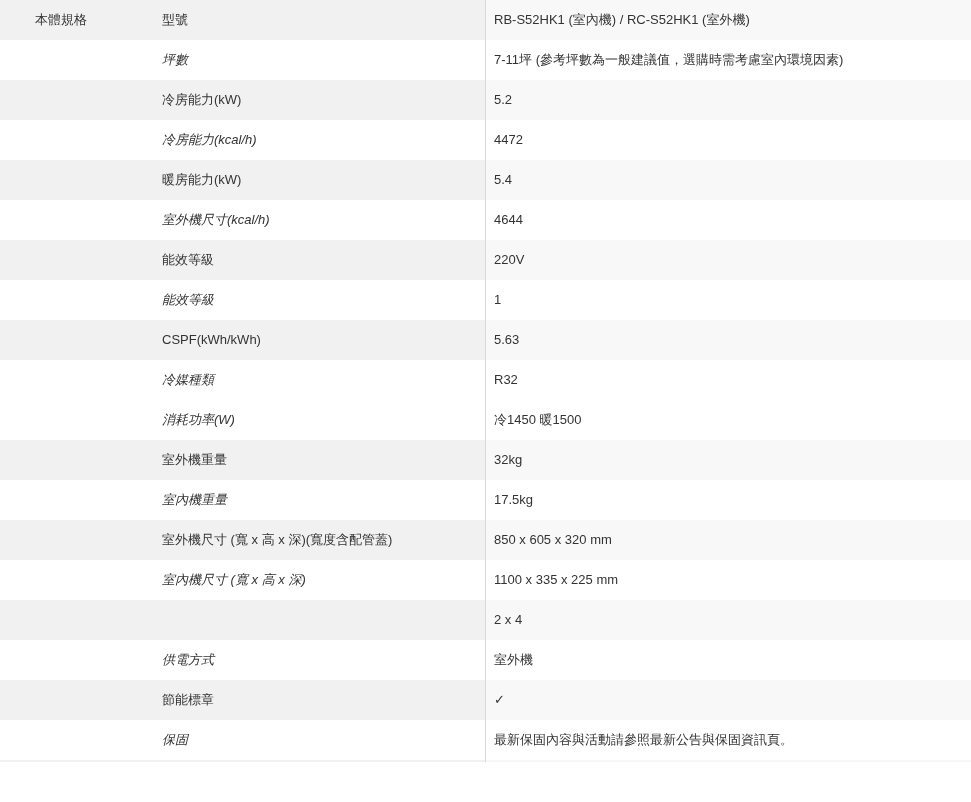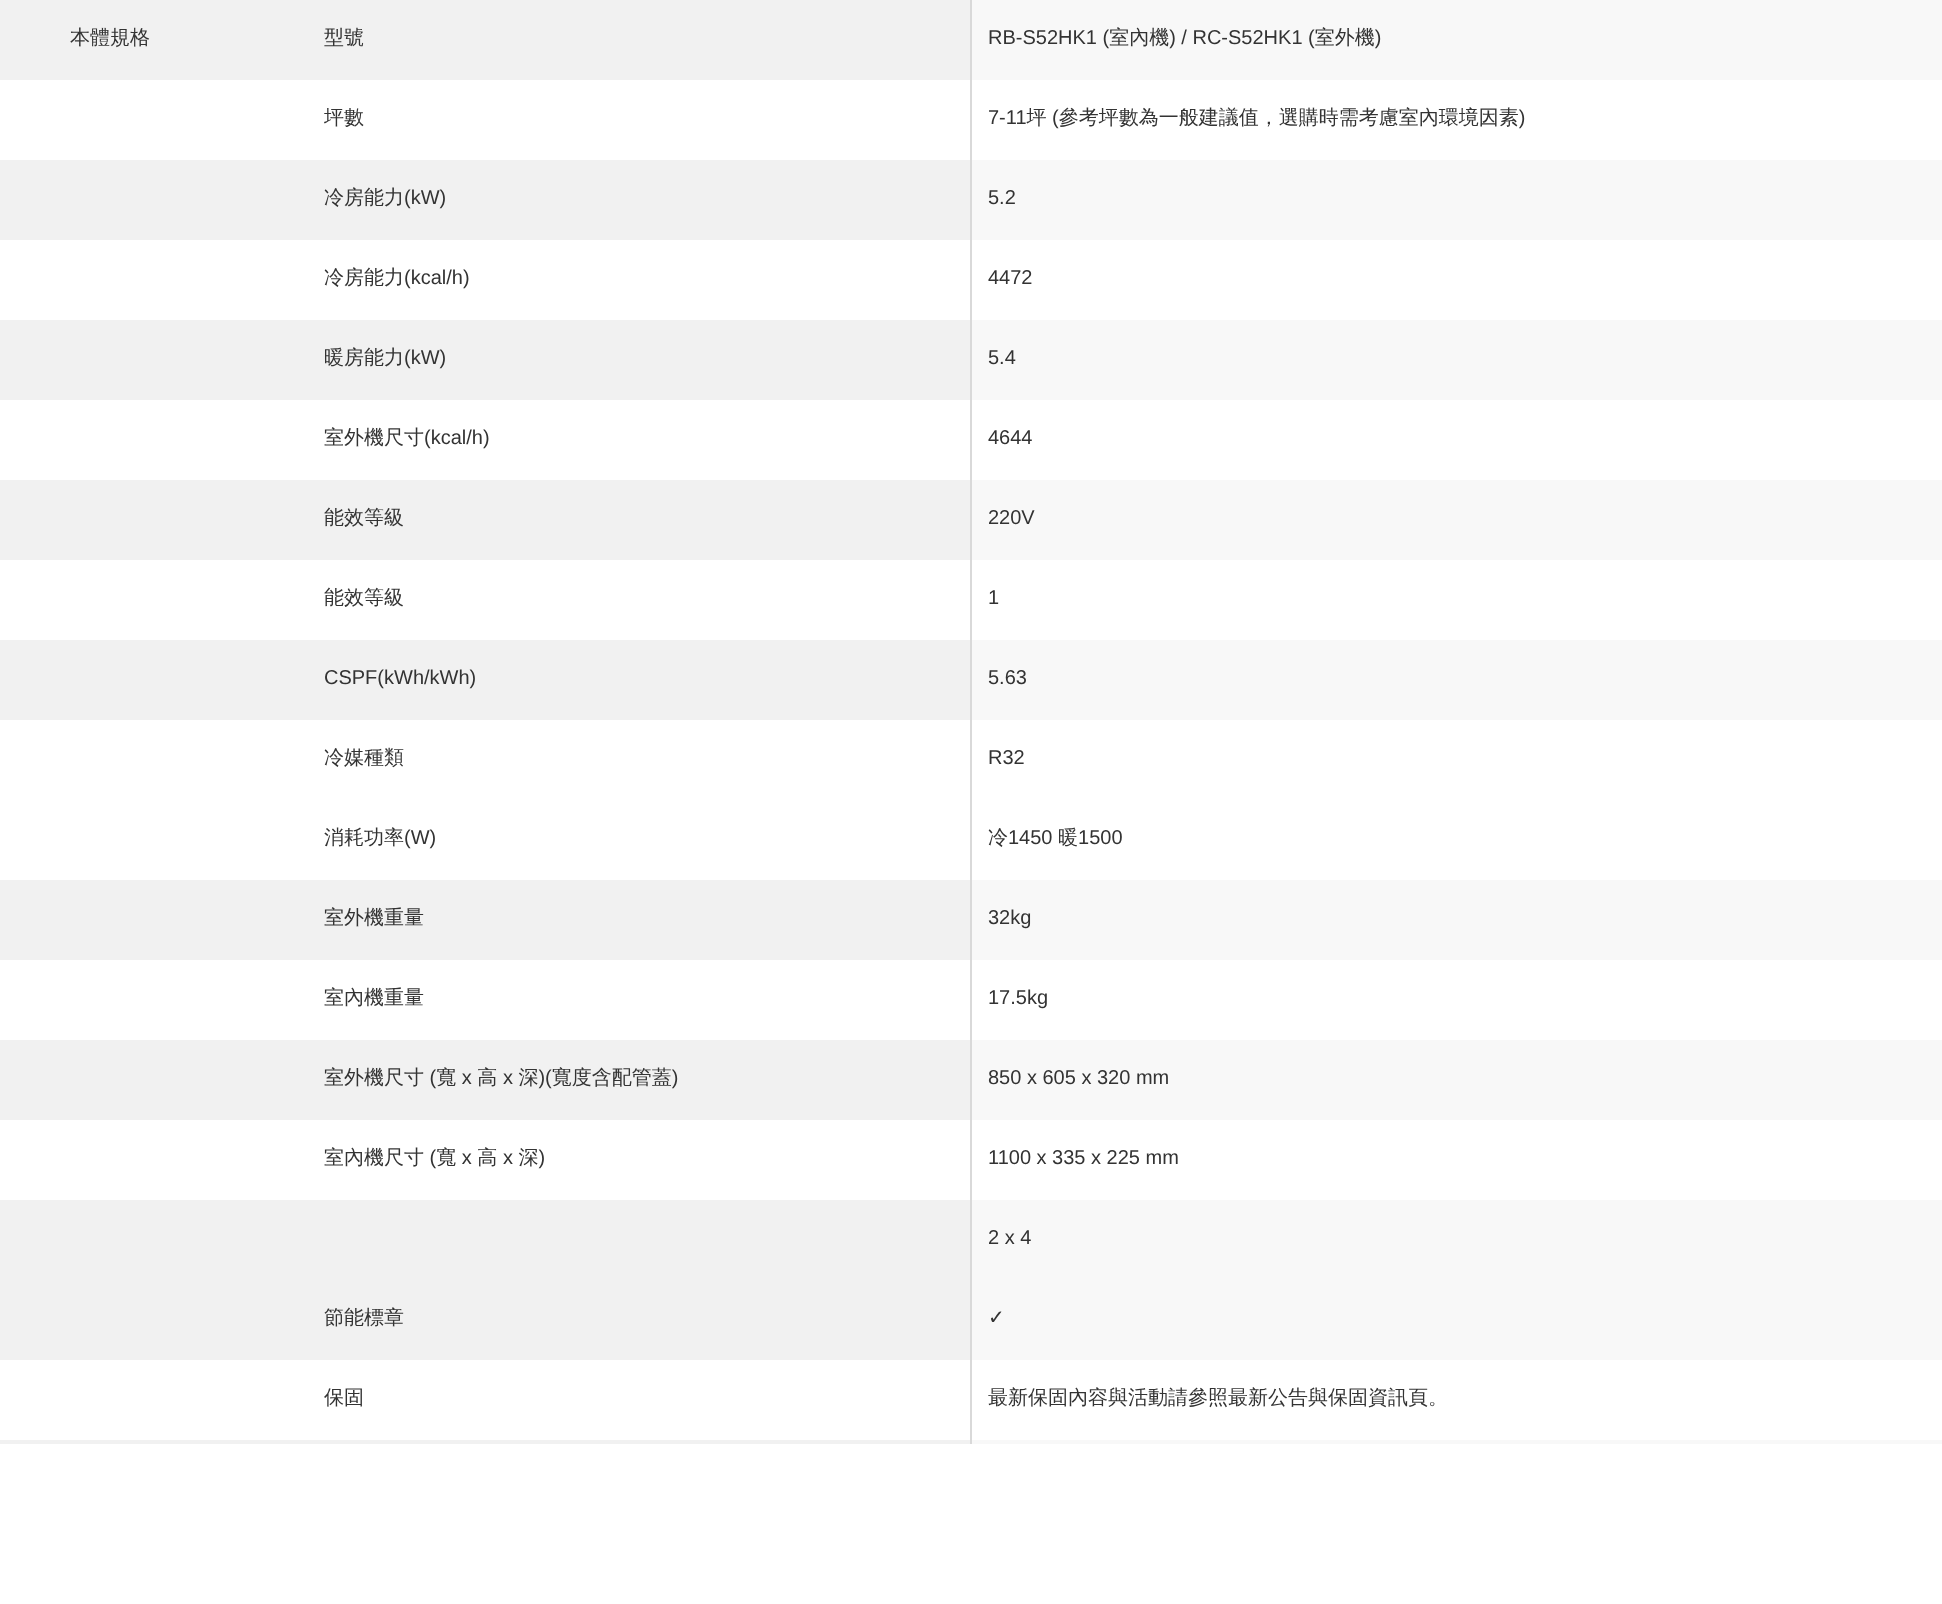--- a/index.html
+++ b/index.html
@@ -13,21 +13,21 @@
     overflow: hidden;
     font-family: "Liberation Sans", "DejaVu Sans", sans-serif;
     color: #333333;
   }
   .spec-table {
     width: 971px;
   }
   .spec-row {
     display: flex;
     height: 40px;
-    font-size: 10px;
+    font-size: 13px;
     line-height: 40px;
   }
   .left-cells {
     width: 485px;
     flex: 0 0 485px;
     display: flex;
     height: 100%;
     box-sizing: border-box;
   }
   .category-cell {
@@ -46,21 +46,21 @@
   .value-cell {
     flex: 1;
     box-sizing: border-box;
     padding-left: 8px;
     border-left: 1px solid #d9d9d9;
     white-space: nowrap;
     overflow: hidden;
   }
   .spec-row.odd .left-cells { background: #f1f1f1; }
   .spec-row.odd .value-cell { background: #f8f8f8; }
-  .spec-row.even .left-cells { background: #ffffff; }
+  .spec-row.even .left-cells { background: #ffffff; font-style: italic; }
   .spec-row.even .value-cell { background: #ffffff; }
   .bottom-strip {
     display: flex;
     height: 2px;
   }
   .bottom-strip .bs-left {
     width: 485px;
     flex: 0 0 485px;
     background: #f1f1f1;
   }
@@ -196,20 +196,27 @@
     <span class="value-cell">1100 x 335 x 225 mm</span>
   </div>
 
   <div class="spec-row odd">
     <div class="left-cells">
       <span class="category-cell"></span>
     </div>
     <span class="value-cell">2 x 4</span>
   </div>
 
+  <div class="spec-row even">
+    <div class="left-cells">
+      <span class="category-cell"></span>
+      <span class="label-cell">供電方式</span>
+    </div>
+    <span class="value-cell">室外機</span>
+  </div>
 
   <div class="spec-row odd">
     <div class="left-cells">
       <span class="category-cell"></span>
       <span class="label-cell">節能標章</span>
     </div>
     <span class="value-cell">✓</span>
   </div>
 
   <div class="spec-row even">

